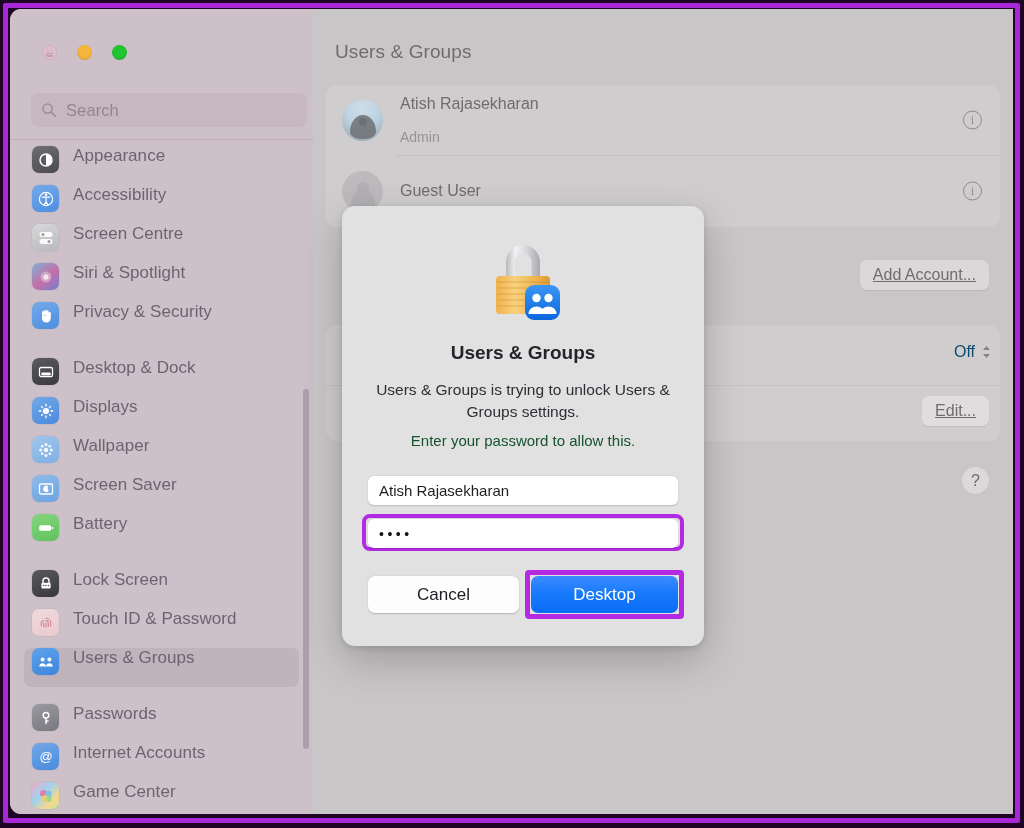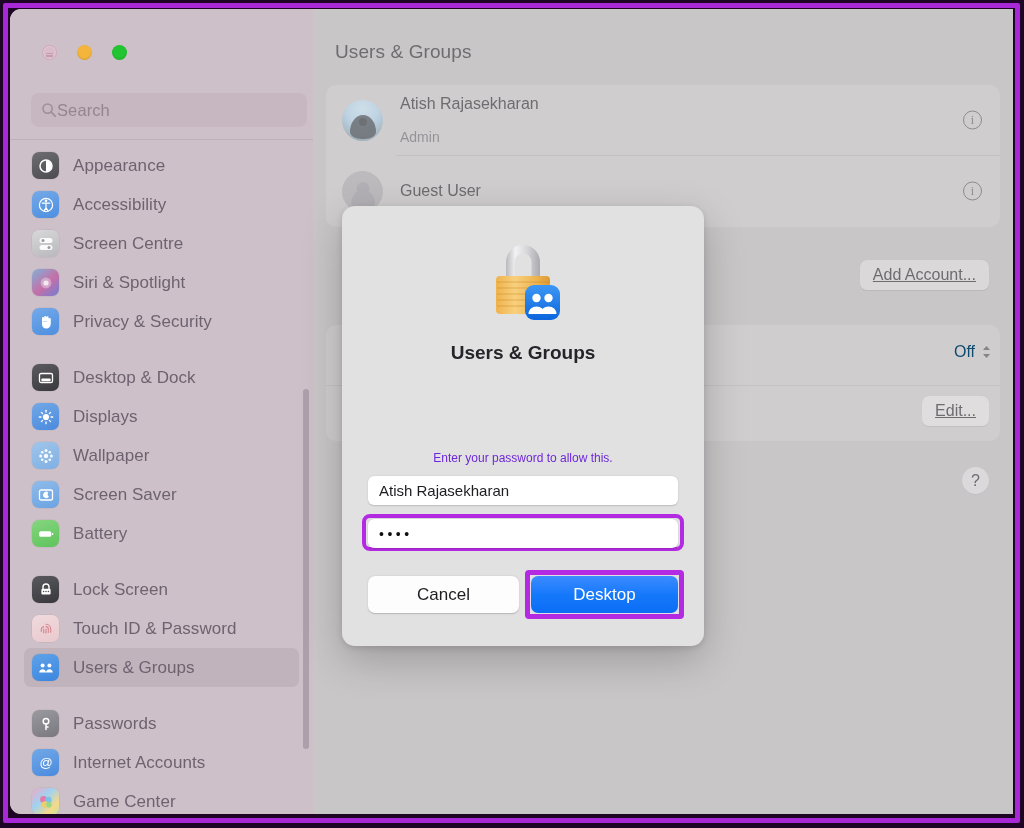--- a/index.html
+++ b/index.html
@@ -57,38 +57,39 @@
   .tl-close::after  { left:3px; right:3px; top:9px; height:1.5px; }
   .tl-min  { background: #f5b53c; box-shadow: inset 0 -1px 2px rgba(0,0,0,.13); }
   .tl-max  { background: #21c431; box-shadow: inset 0 -1px 2px rgba(0,0,0,.13); }
 
   #search {
     position: absolute; left: 21px; top: 84px;
     width: 276px; height: 34px;
     background: rgba(170,150,165,.20);
     border-radius: 8px;
     display: flex; align-items: center; padding: 0 10px;
+    gap: 9px;
   }
   #search .mag { width: 16px; height: 16px; flex: none; opacity: .55; }
   #search .ph {
     font-size: 16.5px; color: #94868f; letter-spacing: .1px;
   }
   .sb-divider {
     position: absolute; left: 0; right: 0; top: 130px;
     height: 1px; background: rgba(120,100,115,.16);
   }
 
   #nav {
     position: absolute; left: 0; right: 0; top: 131px; bottom: 0;
     padding-top: 6px;
     overflow: hidden;
   }
   .nav-item {
     height: 39px; margin: 0 14px;
-    display: flex; align-items: center; gap: 14px;
+    display: flex; gap: 14px;
     padding: 0 8px; border-radius: 7px;
   }
   .nav-item.selected { background: rgba(150,130,145,.22); }
   .nav-icon {
     width: 27px; height: 27px; flex: none;
     border-radius: 7px;
     display: flex; align-items: center; justify-content: center;
     font-size: 15px; color: #fff;
     box-shadow: 0 0 0 .5px rgba(0,0,0,.08);
     overflow: hidden; position: relative;
@@ -232,22 +233,22 @@
   }
   #modal-title {
     position: absolute; left: 0; right: 0; top: 136px;
     text-align: center; font-size: 19px; font-weight: bold; color: #24242a;
   }
   #modal-message {
     position: absolute; left: 26px; right: 26px; top: 173px;
     text-align: center; font-size: 15.5px; color: #2e2e34; line-height: 1.42;
   }
   #modal-prompt {
-    position: absolute; left: 20px; right: 20px; top: 245px;
-    text-align: center; font-size: 12px; color: #6d28d9;
+    position: absolute; left: 20px; right: 20px; top: 226px;
+    text-align: center; font-size: 15px; color: #14532d;
   }
   .field {
     position: absolute; left: 26px; width: 310px; height: 29px;
     background: #fff; border-radius: 6px;
     display: flex; align-items: center;
     padding: 0 11px;
     font-size: 15px; color: #1d1d22;
     box-shadow: 0 .5px 1.5px rgba(0,0,0,.17);
   }
   #field-user { top: 270px; }
@@ -586,20 +587,21 @@
         <rect x="44" y="47" width="35" height="35" rx="9" fill="url(#badge)"></rect>
         <g fill="#fff">
           <circle cx="55.5" cy="60" r="4.2"></circle>
             <circle cx="67.5" cy="60" r="4.2"></circle>
           <path d="M47.5 76c0-4.3 3.6-7.4 8-7.4s8 3.1 8 7.4z"></path>
           <path d="M59.5 76c0-4.3 3.6-7.4 8-7.4s8 3.1 8 7.4z"></path>
         </g>
       </svg>
 
       <div id="modal-title">Users &amp; Groups</div>
+      <div id="modal-message">Users &amp; Groups is trying to unlock Users &amp; Groups settings.</div>
       <div id="modal-prompt">Enter your password to allow this.</div>
 
       <div class="field" id="field-user">
         <span>Atish Rajasekharan</span>
       </div>
 
       <div id="pw-highlight"></div>
       <div class="field" id="field-pass">
         <span class="dots">••••</span>
       </div>

